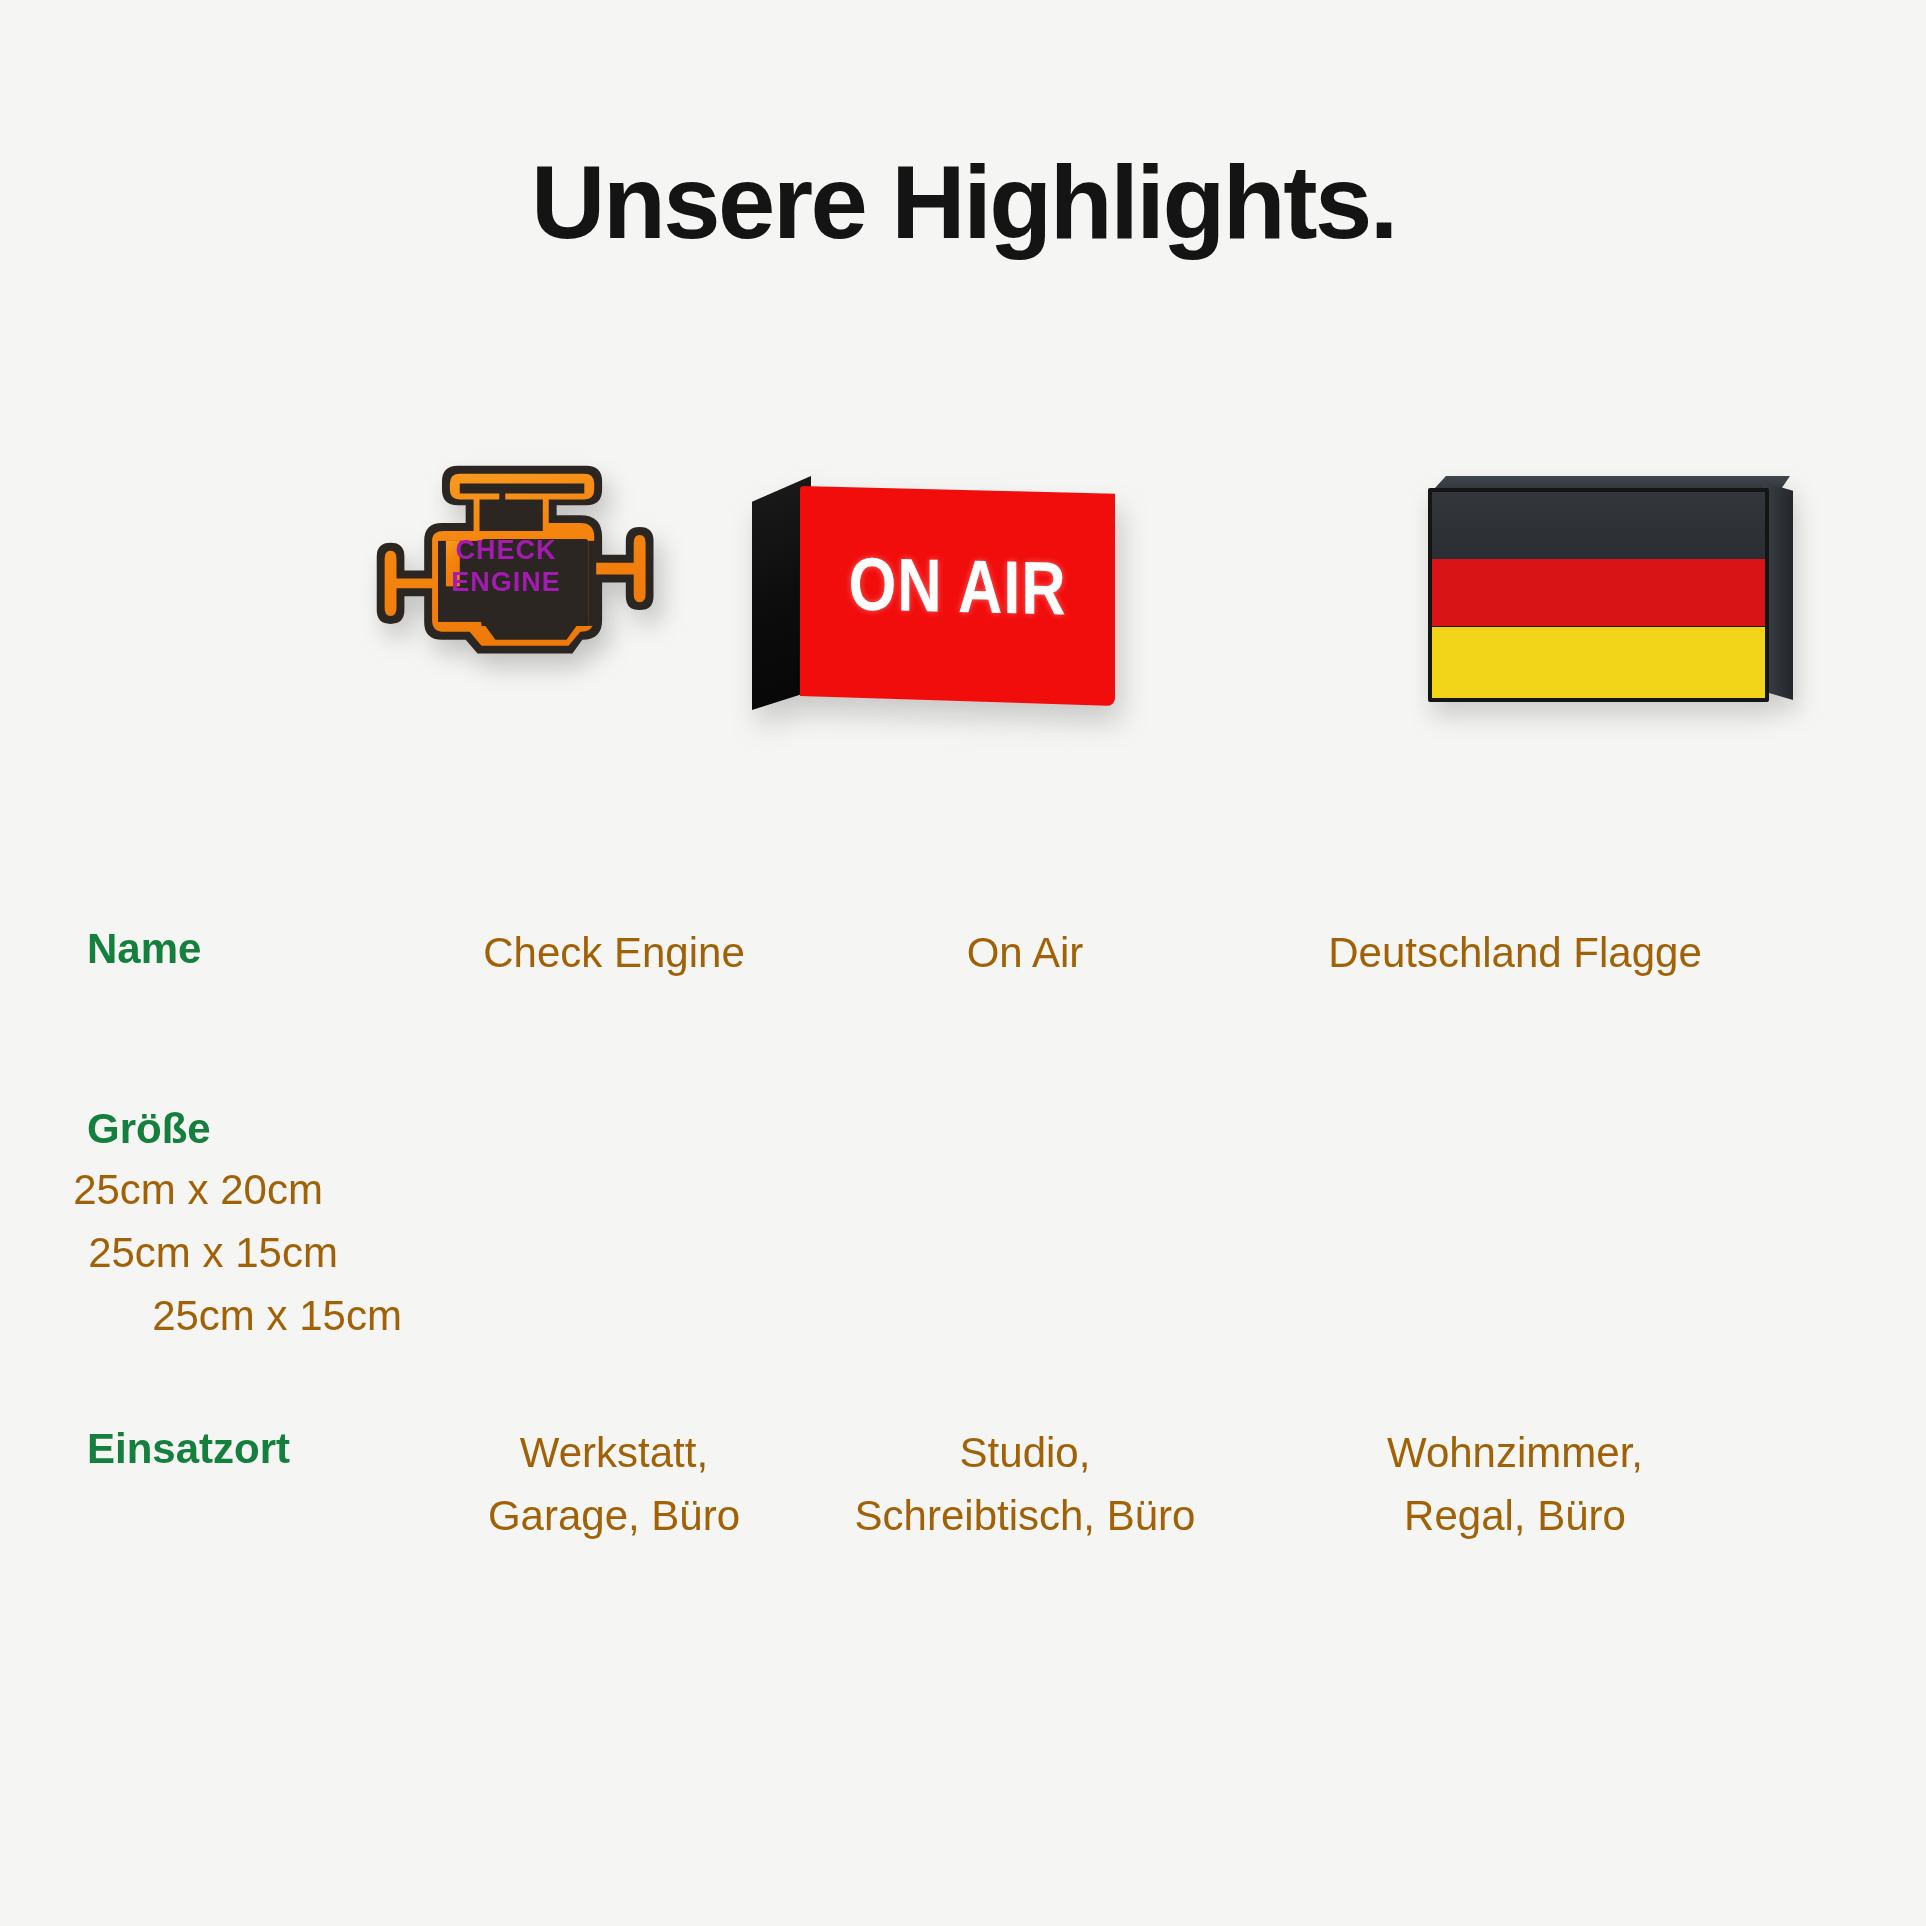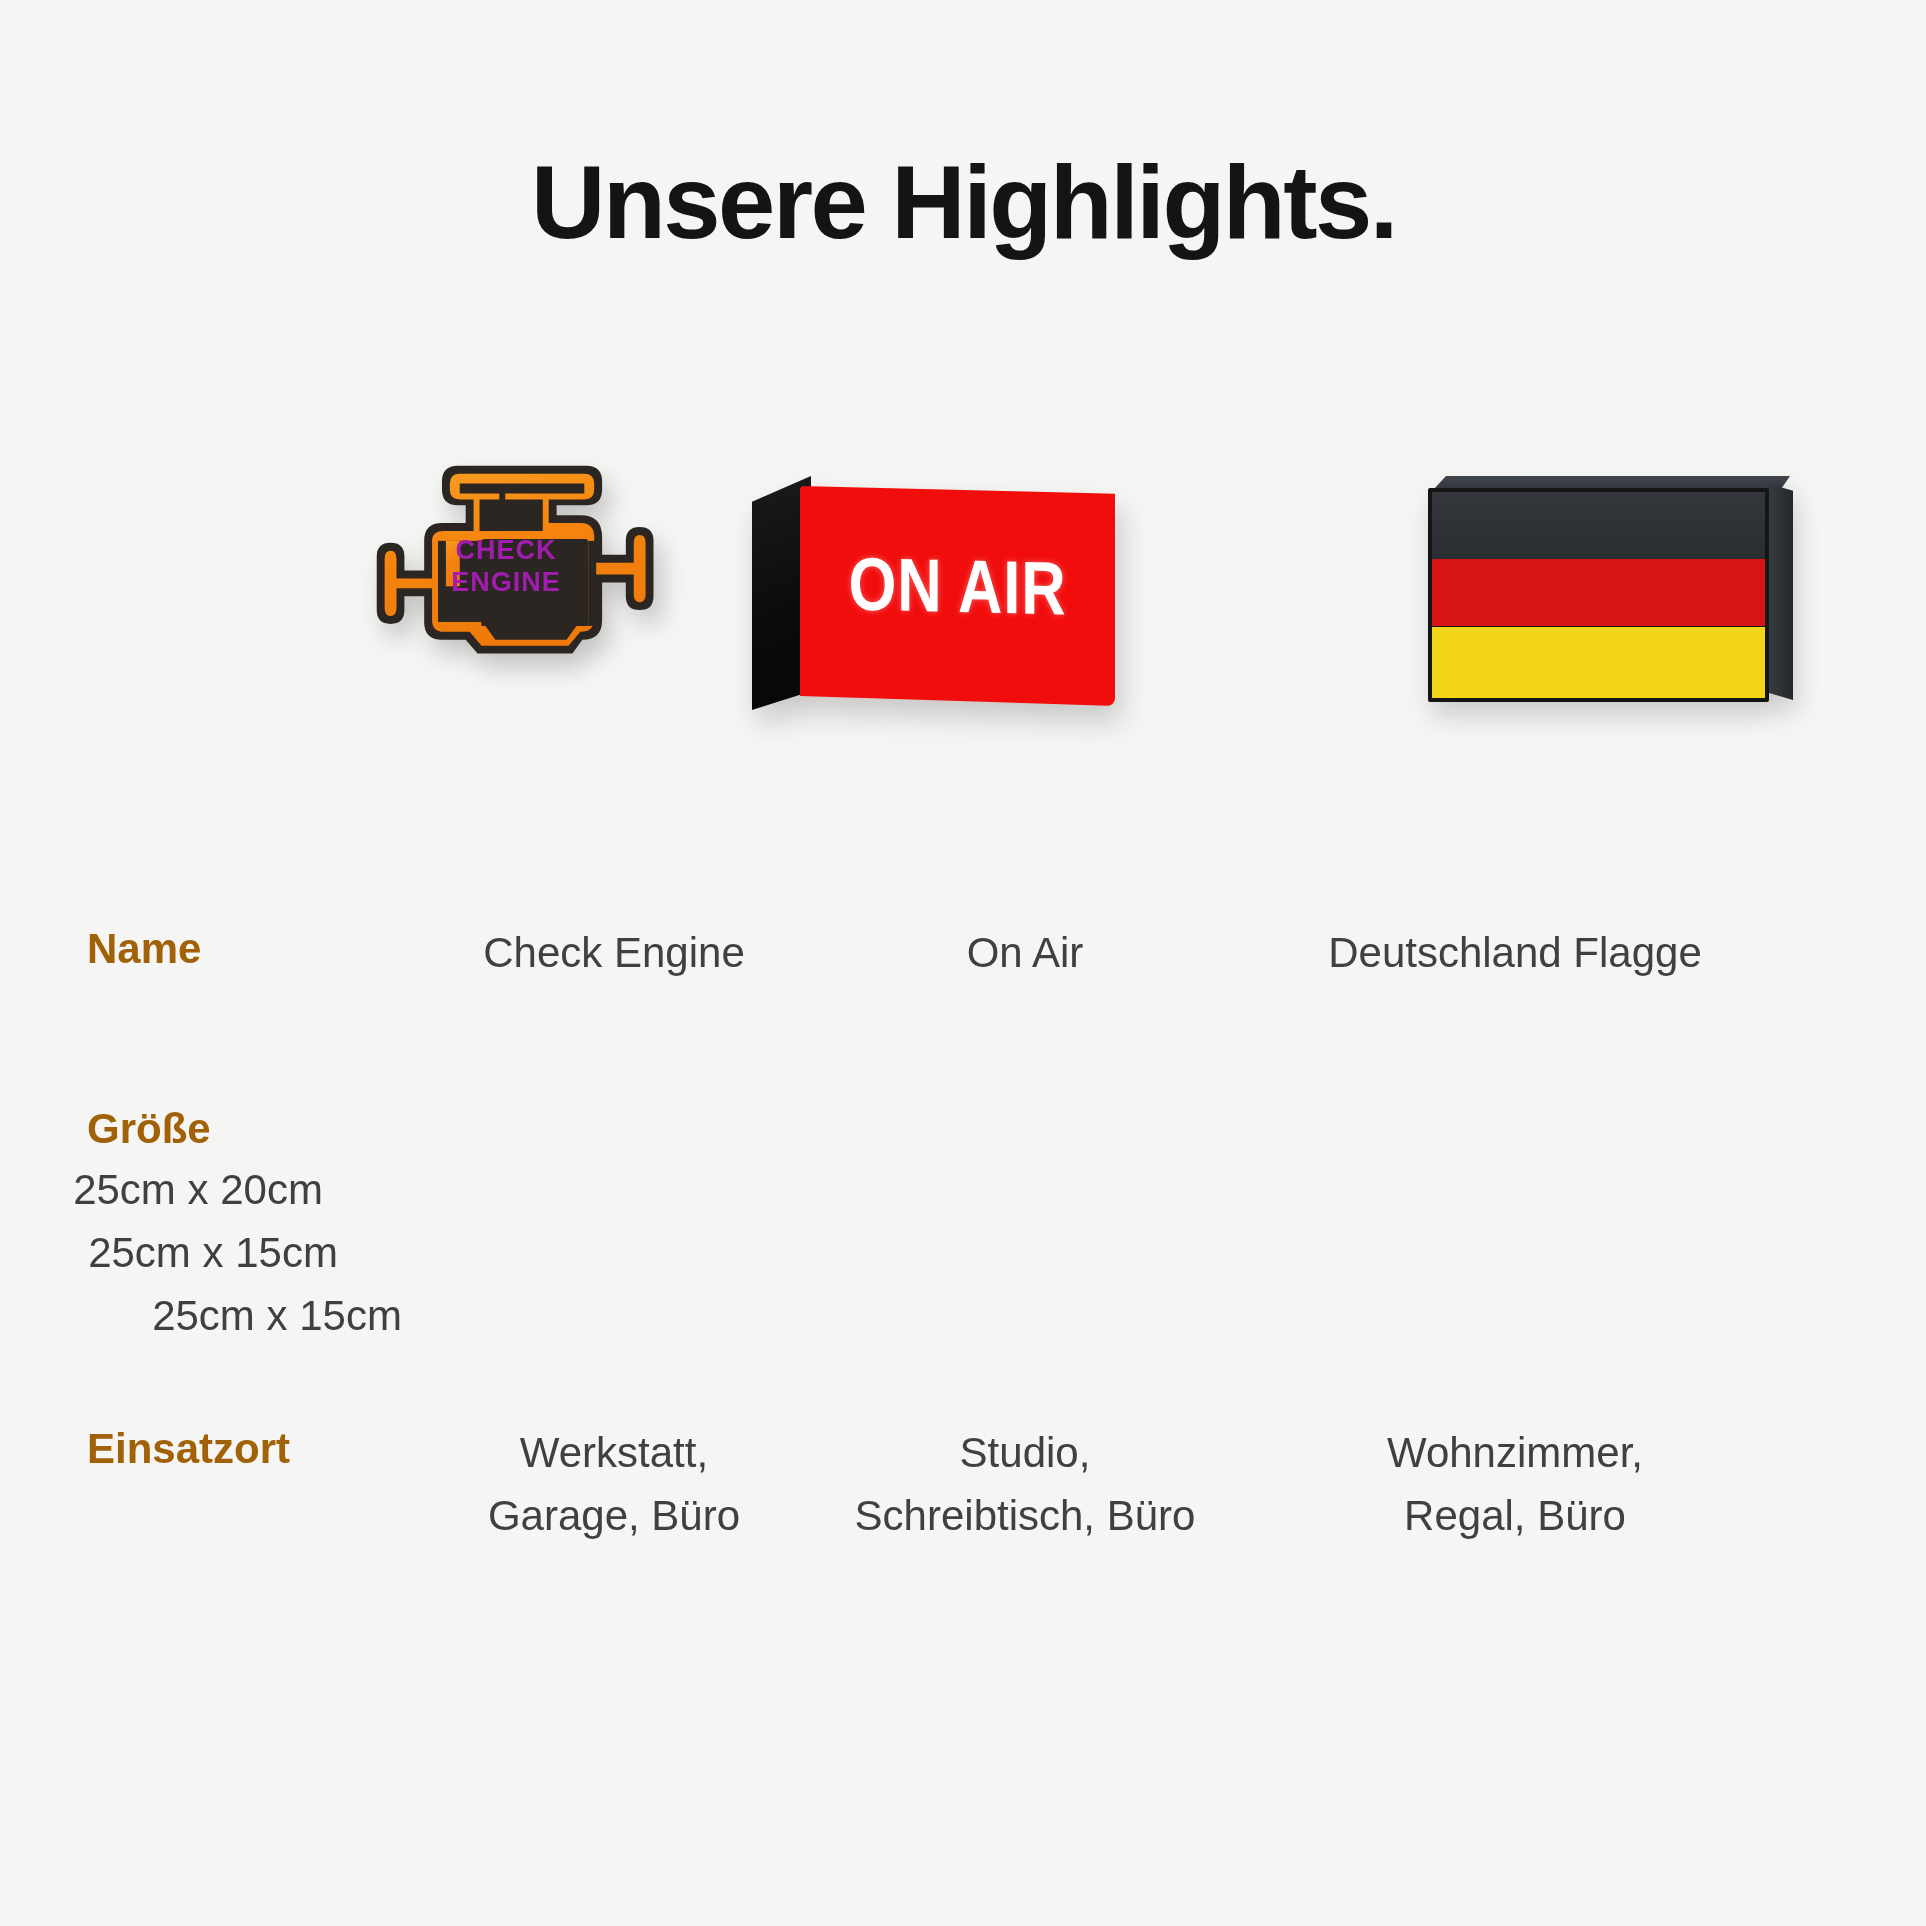--- a/index.html
+++ b/index.html
@@ -180,28 +180,28 @@
     display: flex;
     width: 1927px;
     align-items: flex-start;
   }
   .spec-label {
     width: 416px;
     padding-left: 87px;
     box-sizing: border-box;
     font-size: 42px;
     font-weight: 700;
-    color: #a16207;
+    color: #15803d;
     text-align: left;
     line-height: 1.35;
   }
   .spec-value {
     font-size: 42px;
     font-weight: 400;
-    color: #404040;
+    color: #a16207;
     text-align: center;
     line-height: 1.5;
   }
   .v1 { width: 396px; }
   .v2 { width: 426px; }
   .v3 { width: 554px; }
 
   .row-name      { margin-top: 0px; }
   .row-groesse   { margin-top: 117px; flex-direction: column; }
   .row-kategorie { margin-top: 117px; }

